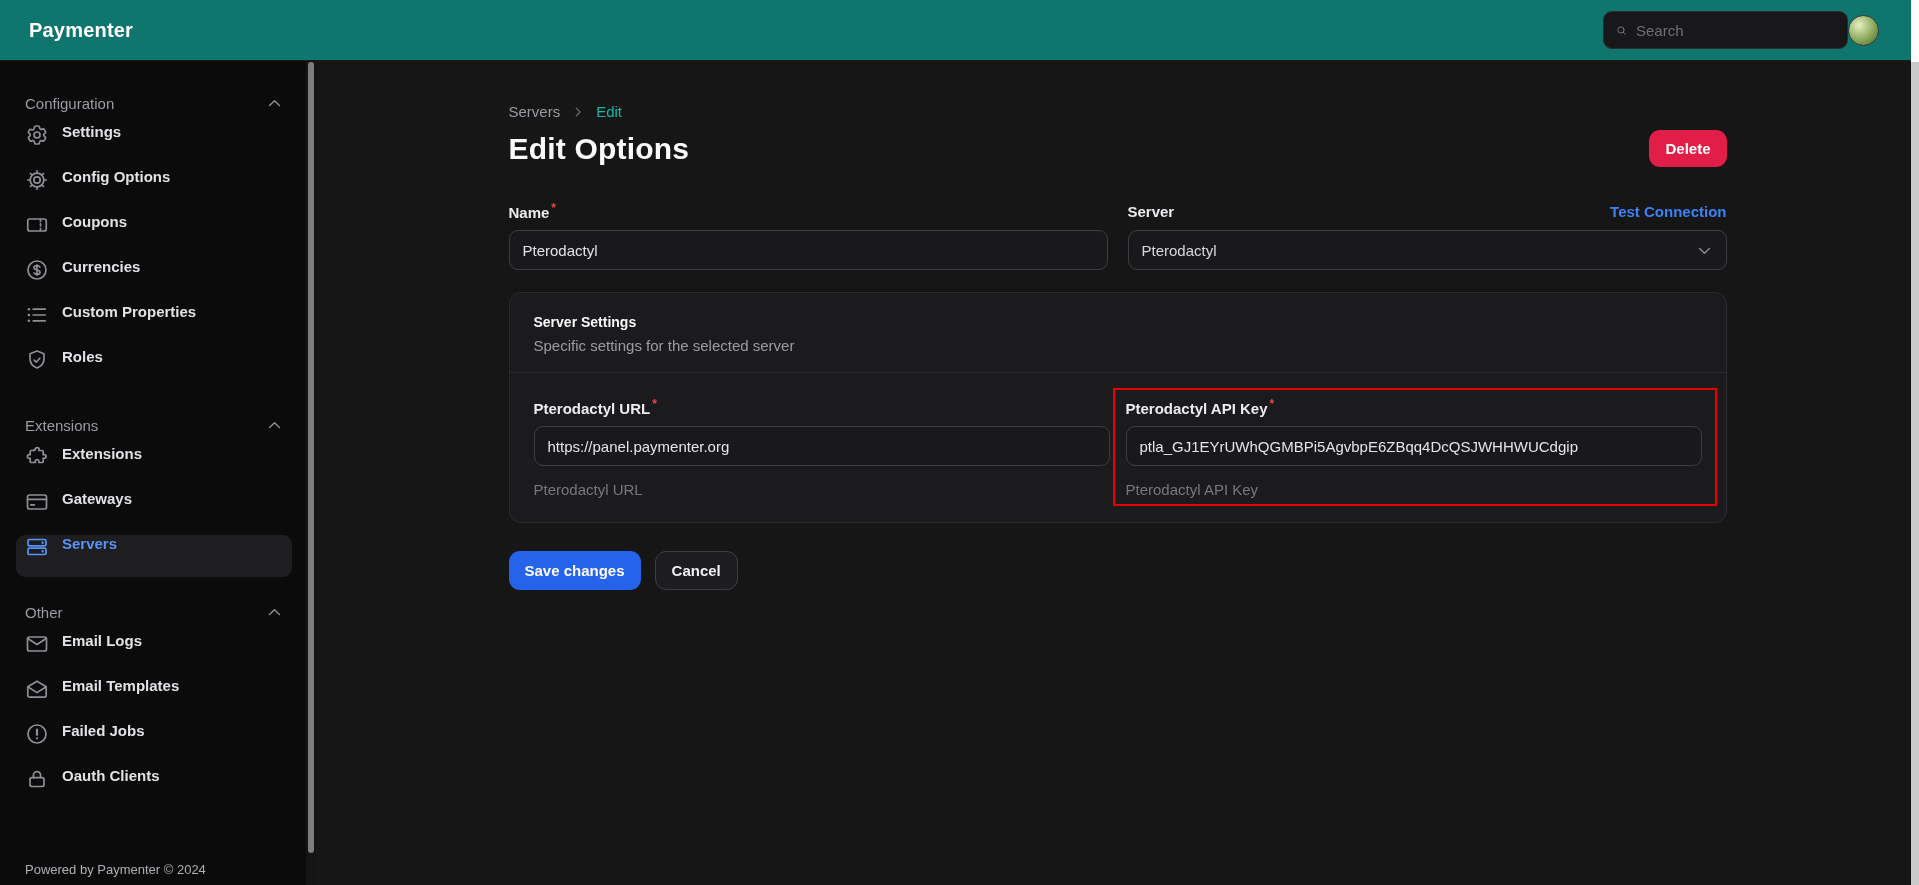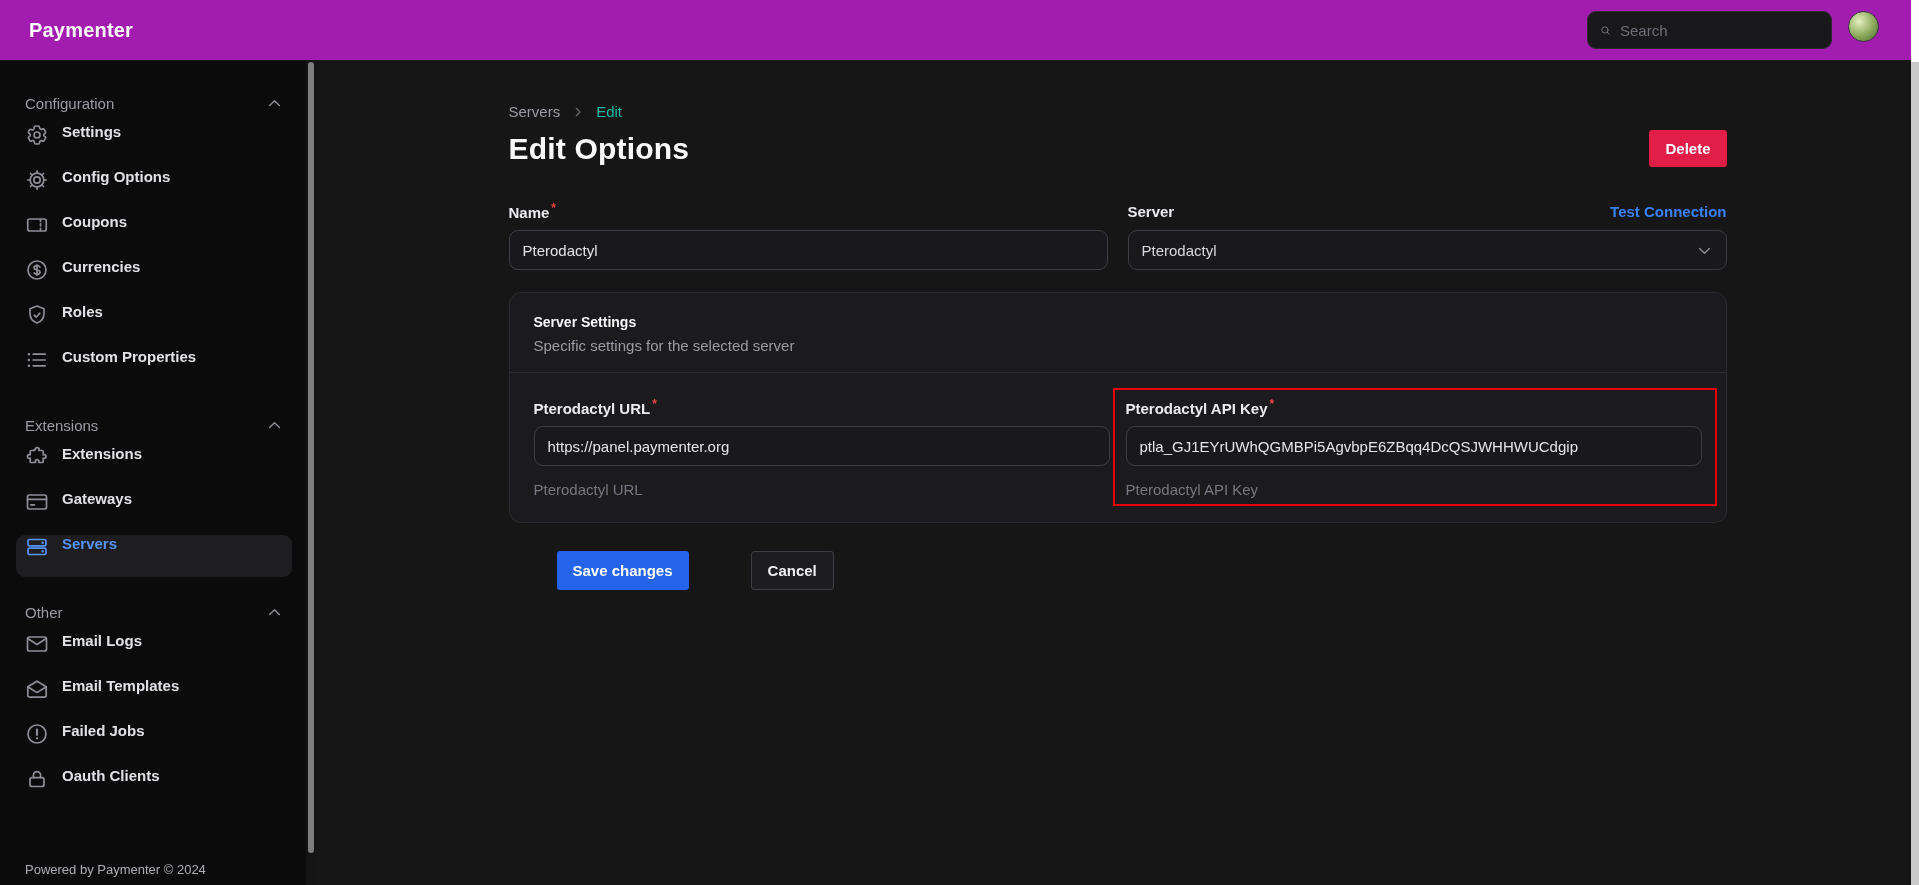--- a/index.html
+++ b/index.html
@@ -1,22 +1,22 @@
 <!DOCTYPE html>
 <html><head>
 <meta charset="utf-8">
 <style>
   * { box-sizing: border-box; margin: 0; padding: 0; }
   html,body { width:1919px; height:885px; background:#161616; font-family:"Liberation Sans", sans-serif; overflow:hidden; }
   .app { position:relative; width:1919px; height:885px; display:flex; flex-direction:column; background:#161616; }
 
   
-  .topbar { flex:0 0 61px; background:#a21caf; border-bottom:1px solid #1b1b1d; display:flex; align-items:center; justify-content:space-between; padding:0 40px 0 29px; }
+  .topbar { flex:0 0 61px; background:#0f766e; border-bottom:1px solid #1b1b1d; display:flex; align-items:center; justify-content:space-between; padding:0 40px 0 29px; }
   .brand { font-size:20px; font-weight:700; color:#ffffff; letter-spacing:.2px; }
-  .topbar-right { display:flex; align-items:flex-start; gap:16px; }
+  .topbar-right { display:flex; align-items:center; }
   .searchbox { width:245px; height:38px; background:#18181a; border:1px solid #2c2c30; border-radius:9px; display:flex; align-items:center; gap:9px; padding:0 12px; }
   .searchbox .icon-sm { color:#77777f; }
   .searchbox input { flex:1; background:transparent; border:0; outline:0; color:#d4d4d8; font-size:15px; font-family:inherit; }
   .searchbox input::placeholder { color:#6e6e77; }
   .avatar { width:31px; height:31px; border-radius:50%; background:radial-gradient(circle at 35% 32%, #e4efc0, #8aa85a 55%, #4c652f); border:1px solid #3a3a3e; }
 
   
   .body-row { flex:1; display:flex; min-height:0; }
   .sidebar { flex:0 0 306px; background:#0b0b0c; padding:34px 14px 0 16px; position:relative; }
   .sb-scroll { flex:0 0 10px; background:#141414; position:relative; }
@@ -41,21 +41,21 @@
   .icon-xs { width:14px; height:14px; fill:none; stroke:currentColor; stroke-width:2.2; stroke-linecap:round; stroke-linejoin:round; }
 
   
   .content { width:1218px; margin:0 auto; padding-top:42px; }
   .breadcrumb { display:flex; align-items:center; gap:11px; font-size:15px; }
   .crumb-link { color:#9b9ba3; cursor:pointer; }
   .crumb-sep { color:#6b6b72; }
   .crumb-current { color:#14b8a6; font-weight:500; }
   .title-row { margin-top:10px; display:flex; align-items:center; justify-content:space-between; }
   .page-title { font-size:30px; font-weight:800; color:#fafafa; letter-spacing:.2px; }
-  .btn { border:0; border-radius:3px; font-family:inherit; font-size:15px; font-weight:700; cursor:pointer;margin-left:48px; }
+  .btn { border:0; border-radius:11px; font-family:inherit; font-size:15px; font-weight:700; cursor:pointer; }
   .btn-delete { background:#e11d48; color:#fff; padding:10px 16px; }
   .btn-save { background:#2563eb; color:#fff; padding:11px 16px; }
   .btn-cancel { background:#1d1d20; color:#f1f1f3; padding:10px 16px; border:1px solid #3d3d43; }
 
   .form-grid { margin-top:34px; display:grid; grid-template-columns:1fr 1fr; gap:20px; }
   .field-head { display:flex; align-items:center; justify-content:space-between; min-height:20px; }
   .label { font-size:15px; font-weight:700; color:#ececf0; }
   .req { color:#ef4444; font-size:12px; font-weight:700; margin-left:2px; vertical-align:super; }
   .link { color:#3b82f6; font-size:15px; font-weight:700; cursor:pointer; text-decoration:none; }
   .input { margin-top:9px; width:100%; height:40px; background:#19191c; border:1px solid #3d3d43; border-radius:9px; color:#e3e3e8; font-size:15px; font-family:inherit; padding:0 13px; outline:none; }
@@ -127,31 +127,31 @@
         </div>
         <div class="item">
           <svg class="icon" viewBox="0 0 24 24">
               <circle cx="12" cy="12" r="9"></circle>
               <path d="M12 6.8v10.4M14.9 9.1c-.55-.95-1.6-1.5-2.9-1.5-1.65 0-3 .95-3 2.2s1.2 1.85 3 2.2c1.8.35 3 .95 3 2.2s-1.35 2.2-3 2.2c-1.3 0-2.35-.55-2.9-1.5"></path>
             </svg>
           <span>Currencies</span>
         </div>
         <div class="item">
           <svg class="icon" viewBox="0 0 24 24">
+              <path d="M8.2 6.2h12M8.2 12h12M8.2 17.8h12"></path>
+              <path d="M3.9 6.2h.01M3.9 12h.01M3.9 17.8h.01" stroke-width="2.6"></path>
+            </svg>
+          <span>Custom Properties</span>
+        </div>
+        <div class="item">
+          <svg class="icon" viewBox="0 0 24 24">
               <path d="M12 3 5 5.7v4.8c0 4.6 2.9 8 7 9.5 4.1-1.5 7-4.9 7-9.5V5.7L12 3Z"></path>
               <path d="m9.2 12.2 2 2 3.6-4"></path>
             </svg>
           <span>Roles</span>
-        </div>
-        <div class="item">
-          <svg class="icon" viewBox="0 0 24 24">
-              <path d="M8.2 6.2h12M8.2 12h12M8.2 17.8h12"></path>
-              <path d="M3.9 6.2h.01M3.9 12h.01M3.9 17.8h.01" stroke-width="2.6"></path>
-            </svg>
-          <span>Custom Properties</span>
         </div>
       </div>
 
       <div class="group">
         <div class="group-head">
           <span>Extensions</span>
           <svg class="icon-sm" viewBox="0 0 24 24">
               <path d="m5 14.8 7-6.6 7 6.6"></path>
             </svg>
         </div>

